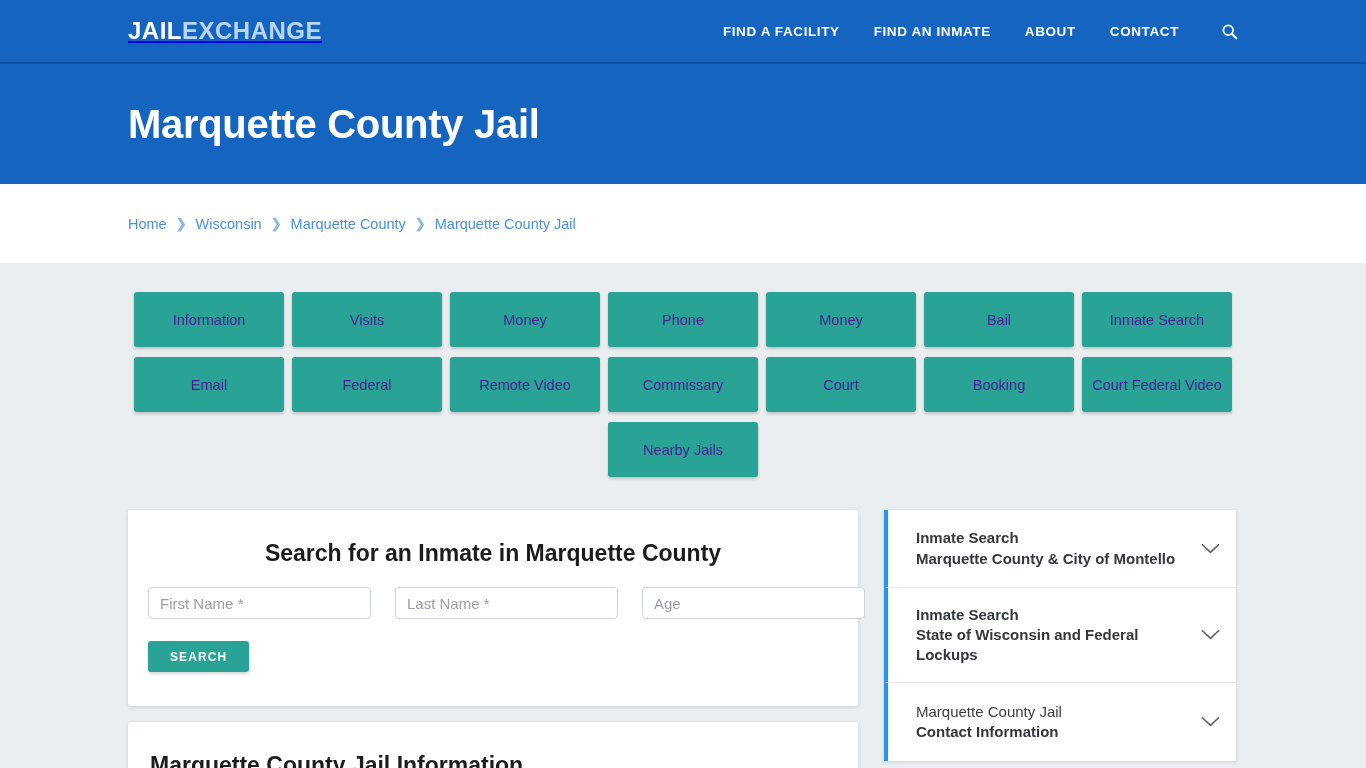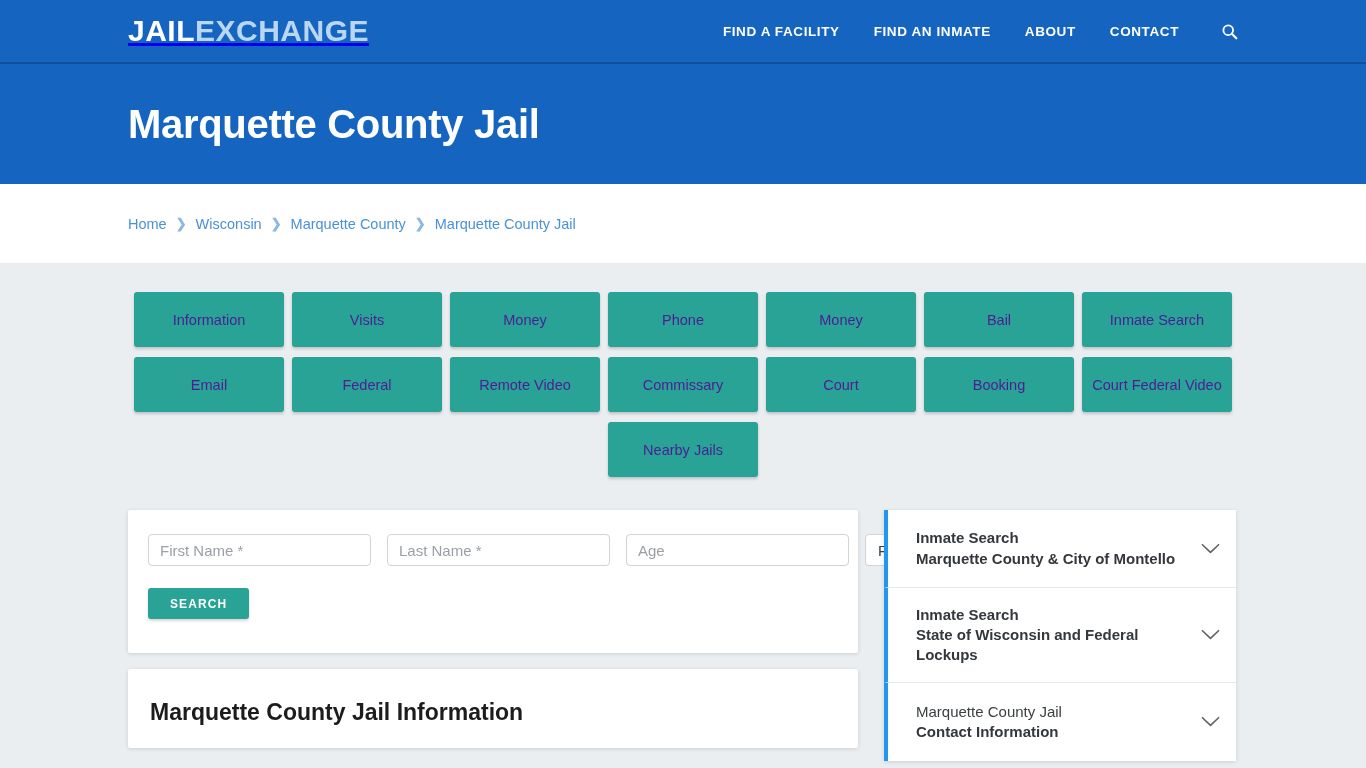--- a/index.html
+++ b/index.html
@@ -15,21 +15,21 @@
   .site-header {
     height: 64px;
     background: #1565c0;
     border-bottom: 2px solid #0f4f9e;
     display: flex;
     align-items: center;
     padding: 0 128px;
     position: relative;
   }
   .logo {
-    font-size: 30px;
+    font-size: 24px;
     font-weight: bold;
     letter-spacing: 0.5px;
     white-space: nowrap;
     user-select: none;
   }
   .logo .jail { color: #ffffff; }
   .logo .exchange { color: #b9d7f2; }
 
   .main-nav {
     margin-left: auto;
@@ -150,21 +150,21 @@
   .search-card { padding: 24px 20px 34px; }
   .search-heading {
     text-align: center;
     font-size: 23px;
     font-weight: bold;
     color: #1c1c1c;
     margin: 6px 0 20px;
   }
   .form-row {
     display: flex;
-    gap: 16px;
+    gap: 24px;
     margin-bottom: 22px;
   }
   .field {
     height: 32px;
     border: 1px solid #ced4da;
     border-radius: 4px;
     padding: 0 11px;
     font-size: 15px;
     color: #3c4043;
     font-family: "Liberation Sans", sans-serif;
@@ -292,20 +292,21 @@
   <div class="btn-row-last">
     <button class="pill-btn">Nearby Jails</button>
   </div>
 </div>
 
 <div class="columns">
 
   <div class="col-left">
 
     <div class="card search-card">
+      <h2 class="search-heading">Search for an Inmate in Marquette County</h2>
 
       <div class="form-row">
         <input class="field field-first" type="text" placeholder="First Name *" style="">
         <input class="field field-last" type="text" placeholder="Last Name *" style="">
         <input class="field field-age" type="text" placeholder="Age" style="">
         <select class="field field-race">
           <option>Race</option>
         </select>
       </div>
 

